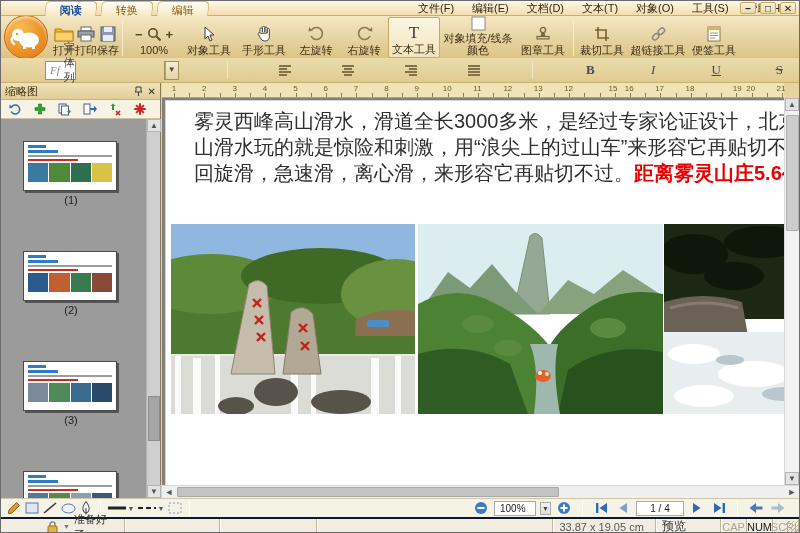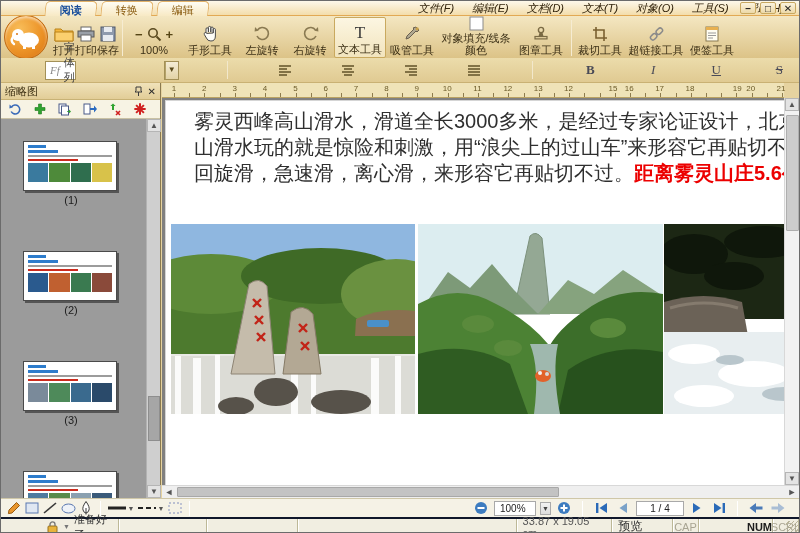--- a/index.html
+++ b/index.html
@@ -8,21 +8,21 @@
 
   
   .titlebar{position:absolute;left:0;top:0;width:100%;height:15px;
     background:linear-gradient(#fdf8ea,#f3ddab);border-bottom:1px solid #e2a954;}
   .tabs{position:absolute;left:44px;top:0;display:flex;}
   .tab{position:relative;height:15px;padding:1px 14px 0;margin-right:4px;font-size:11px;line-height:14px;
     background:linear-gradient(#fffdf4,#f8e9c4);border:1px solid #e2b269;border-bottom:none;
     border-radius:5px 5px 0 0;color:#8a5c10;cursor:default;transform:skewX(-6deg);}
   .tab span{display:inline-block;transform:skewX(6deg);}
   .tab.active{color:#1a4f9c;font-weight:bold;}
-  .menubar{position:absolute;left:408px;top:0;height:15px;display:flex;align-items:center;font-style:italic;}
+  .menubar{position:absolute;left:408px;top:0;height:15px;display:flex;align-items:center;}
   .menu-item{font-size:11px;color:#33250d;padding:0 9px;line-height:15px;}
   .win-controls{position:absolute;right:3px;top:1px;display:flex;gap:4px;}
   .wbtn{width:16px;height:12px;font-size:10px;line-height:11px;text-align:center;color:#1d1d1d;
     background:linear-gradient(#fbf3dd,#edd9a8);border:1px solid #c8a860;border-radius:2px;font-weight:bold;}
 
   
   .toolbar-main{position:absolute;left:0;top:15px;width:100%;height:42px;
     background:linear-gradient(#f4e7c2,#dcc387);display:flex;align-items:flex-end;overflow:hidden;}
   .logo{position:absolute;left:3px;top:-1px;width:44px;height:44px;border-radius:50%;
     background:radial-gradient(circle at 35% 30%,#f8bd59,#ec9327 55%,#d87413);
@@ -96,21 +96,21 @@
     display:flex;align-items:center;justify-content:center;}
   .ddsmall{width:11px;height:13px;background:linear-gradient(#f2f2f2,#ddd);border:1px solid #aaa;
     font-size:7px;color:#444;text-align:center;line-height:12px;}
 
   
   .status-bar{position:absolute;left:0;top:516px;width:100%;height:17px;background:#f1eee1;border-top:2px solid #0f172a;
     display:flex;align-items:center;font-size:11px;color:#333;padding-left:36px;}
   .scell{height:15px;display:flex;align-items:center;padding:0 6px;border-right:1px solid #bdb897;box-shadow:1px 0 0 #fff;}
   .dimtxt{color:#555;}
   .kbd{width:26px;justify-content:center;color:#a9a593;}
-  .kbd.on{color:#1c1c1c;font-weight:bold;margin-left:48px;}
+  .kbd.on{color:#1c1c1c;font-weight:normal;}
   .grip{position:absolute;right:0;bottom:0;width:13px;height:13px;
     background:repeating-linear-gradient(135deg,transparent 0 2px,#b9b49a 2px 3px);}
   svg{display:block;}
 </style>
 </head>
 <body>
 
 <div class="window">
 
   <div class="titlebar">
@@ -186,20 +186,28 @@
           <svg width="15" height="15" viewBox="0 0 15 15">
               <circle cx="6" cy="6" r="4.2" fill="none" stroke="#5a4a20" stroke-width="1.6"></circle>
               <line x1="9.5" y1="9.5" x2="13.5" y2="13.5" stroke="#5a4a20" stroke-width="2"></line>
             </svg>
         </span>
         <span>+</span>
       </span>
       <span>100%</span>
     </div>
 
+    <div class="tbtn" style="width:54px">
+      <span class="ic">
+        <svg width="12" height="16" viewBox="0 0 12 16">
+            <path d="M2 1 L2 13 L5 10 L7 15 L9 14 L7 9 L11 9 Z" fill="#fff" stroke="#3a3a3a"></path>
+          </svg>
+      </span>
+        <span>对象工具</span>
+    </div>
     <div class="tbtn" style="width:56px">
       <span class="ic">
         <svg width="16" height="17" viewBox="0 0 16 17">
             <path d="M4 8 V4 a1.2 1.2 0 0 1 2.4 0 V7 M6.4 7 V2.6 a1.2 1.2 0 0 1 2.4 0 V7 M8.8 7 V3.2 a1.2 1.2 0 0 1 2.4 0 V8 M11.2 8 V4.6 a1.1 1.1 0 0 1 2.2 0 V11 q0 5-4.5 5 q-3.5 0-4.5-3 L2.4 9.6 q-.8-1.4.6-2 q1-.4 1.8.8 Z" fill="#fdfdf8" stroke="#4a4a4a" stroke-width="1"></path>
           </svg>
       </span>
         <span>手形工具</span>
     </div>
     <div class="tbtn" style="width:48px">
       <span class="ic">
@@ -216,29 +224,20 @@
             <path d="M13.5 5 A6 6 0 1 0 14 11" fill="none" stroke="#8a7a52" stroke-width="1.6"></path>
             <path d="M16 2 L12.4 5.8 L16.4 6.6 Z" fill="#8a7a52"></path>
           </svg>
       </span>
         <span>右旋转</span>
     </div>
 
     <div class="tbtn sel" style="width:52px">
       <span class="ic" style="font-family:'Liberation Serif','DejaVu Serif',serif;font-size:17px;color:#3a3a3a;">T</span>
       <span>文本工具</span>
-    </div>
-    <div class="tbtn" style="width:52px">
-      <span class="ic">
-        <svg width="16" height="16" viewBox="0 0 16 16">
-            <path d="M12 1 l3 3 -2 2 -1-1 -7 7 -3 1 1-3 7-7 -1-1 Z" fill="#b0a890" stroke="#6a6050"></path>
-            <circle cx="13.2" cy="2.8" r="1.6" fill="#caa24a"></circle>
-          </svg>
-      </span>
-        <span>吸管工具</span>
     </div>
     <div class="tbtn twoline" style="width:76px">
       <span class="ic">
         <svg width="15" height="15" viewBox="0 0 15 15">
             <rect x="1" y="1" width="13" height="13" fill="#fff" stroke="#8a8a8a"></rect>
           </svg>
       </span><span>对象填充/线条
 颜色</span>
     </div>
     <div class="tbtn" style="width:54px">

